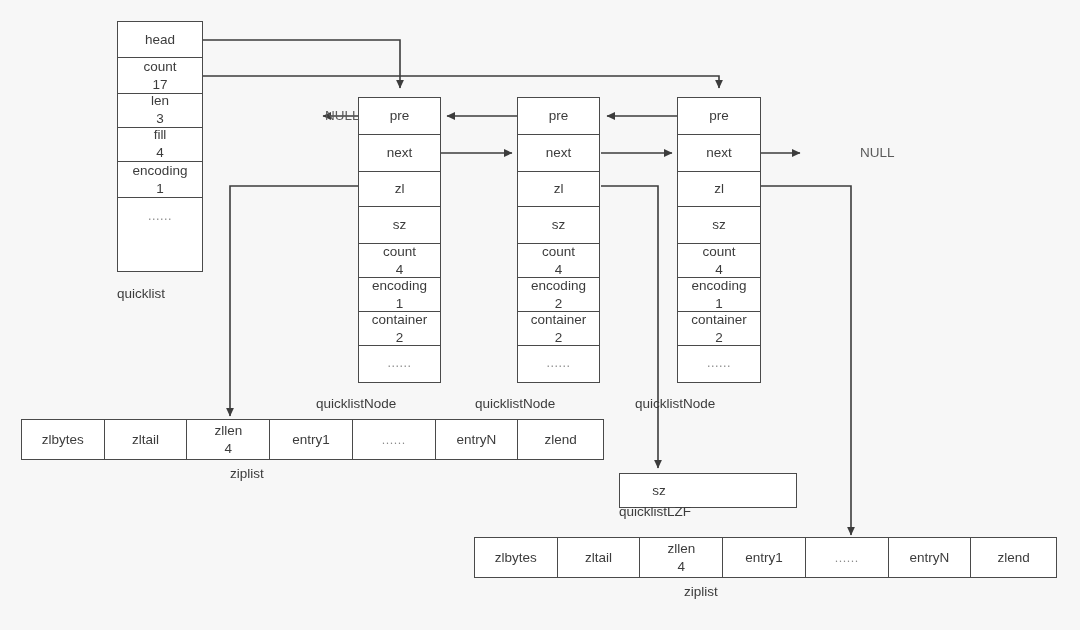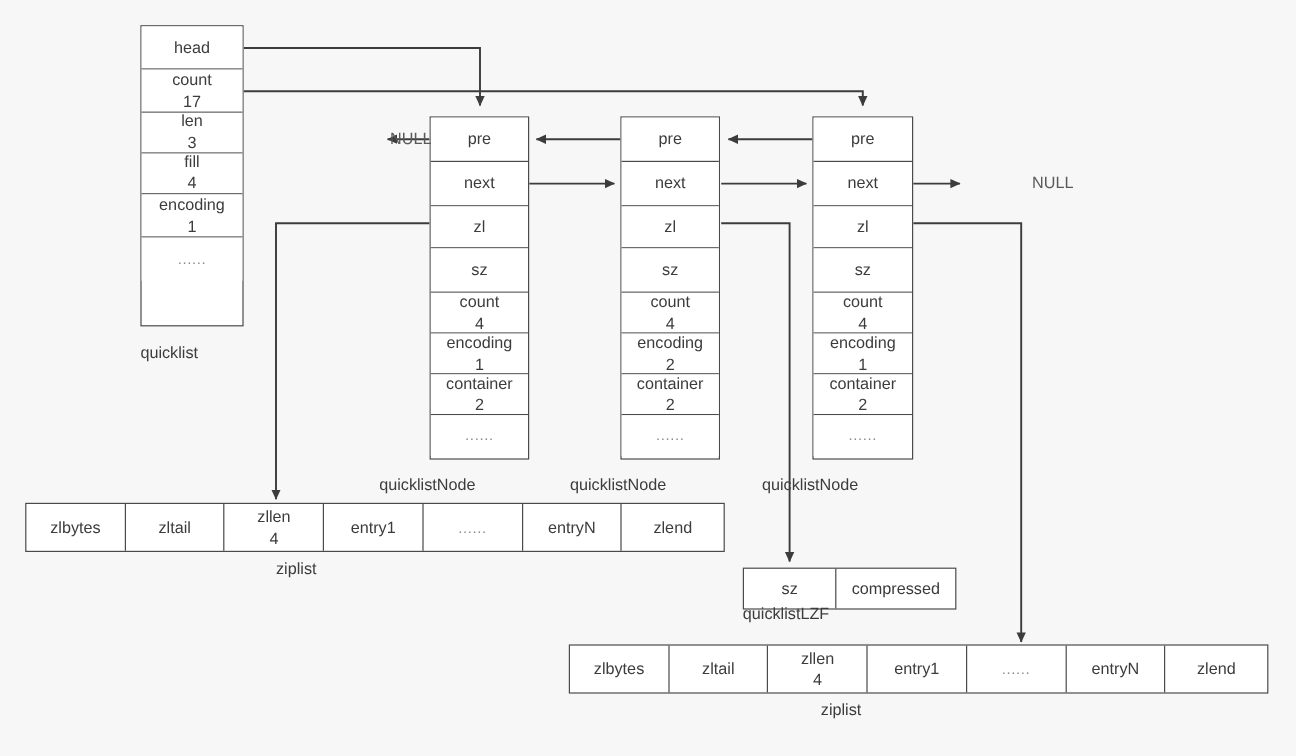--- a/index.html
+++ b/index.html
@@ -285,23 +285,20 @@
     <div class="hcell" style="width:85px;">
       <span>zlend</span>
     </div>
   </div>
   <div class="caption" style="left:230px; top:466px; width:166px;">ziplist</div>
 
   <div class="hstruct" style="left:619px; top:473px; width:178px; height:35px;">
     <div class="hcell" style="width:78px;">
       <span>sz</span>
     </div>
-    <div class="hcell" style="width:100px;">
-      <span>compressed</span>
-    </div>
   </div>
   <div class="caption" style="left:619px; top:504px; width:178px;">quicklistLZF</div>
 
   <div class="hstruct" style="left:474px; top:537px; width:583px; height:41px;">
     <div class="hcell" style="width:83px;">
       <span>zlbytes</span>
     </div>
     <div class="hcell" style="width:83px;">
       <span>zltail</span>
     </div>

